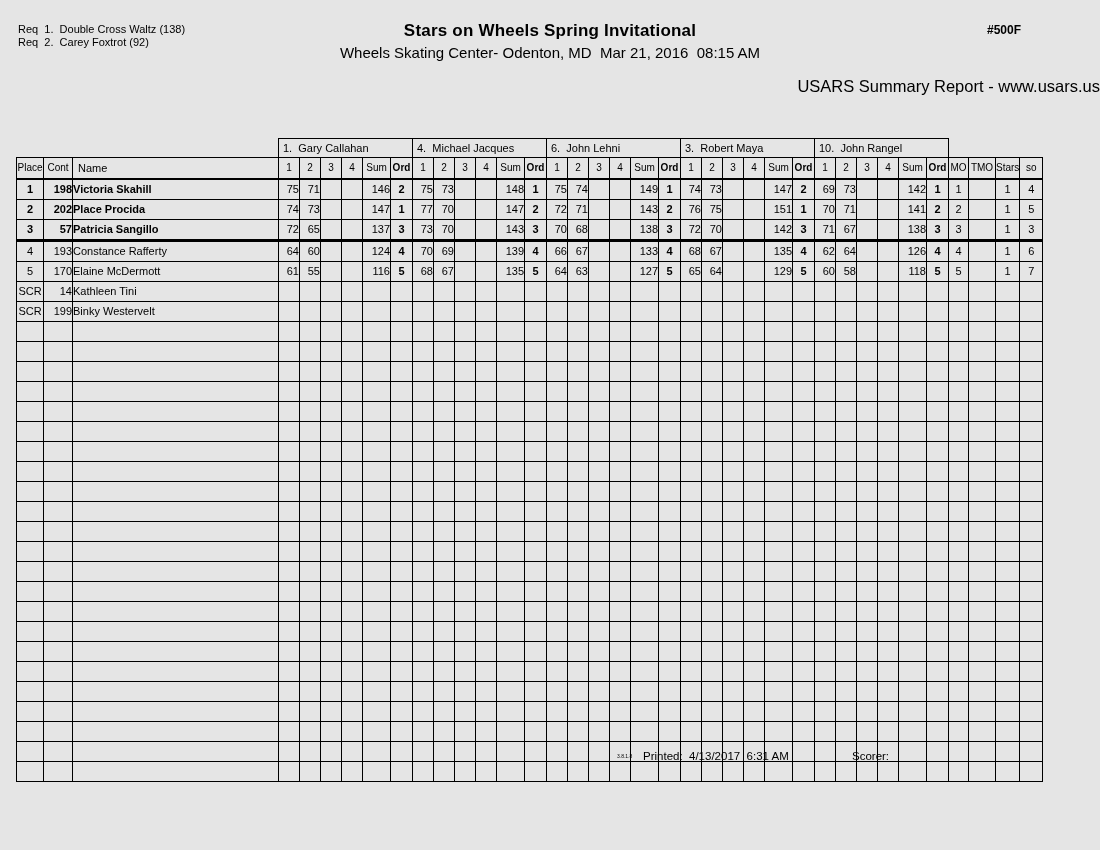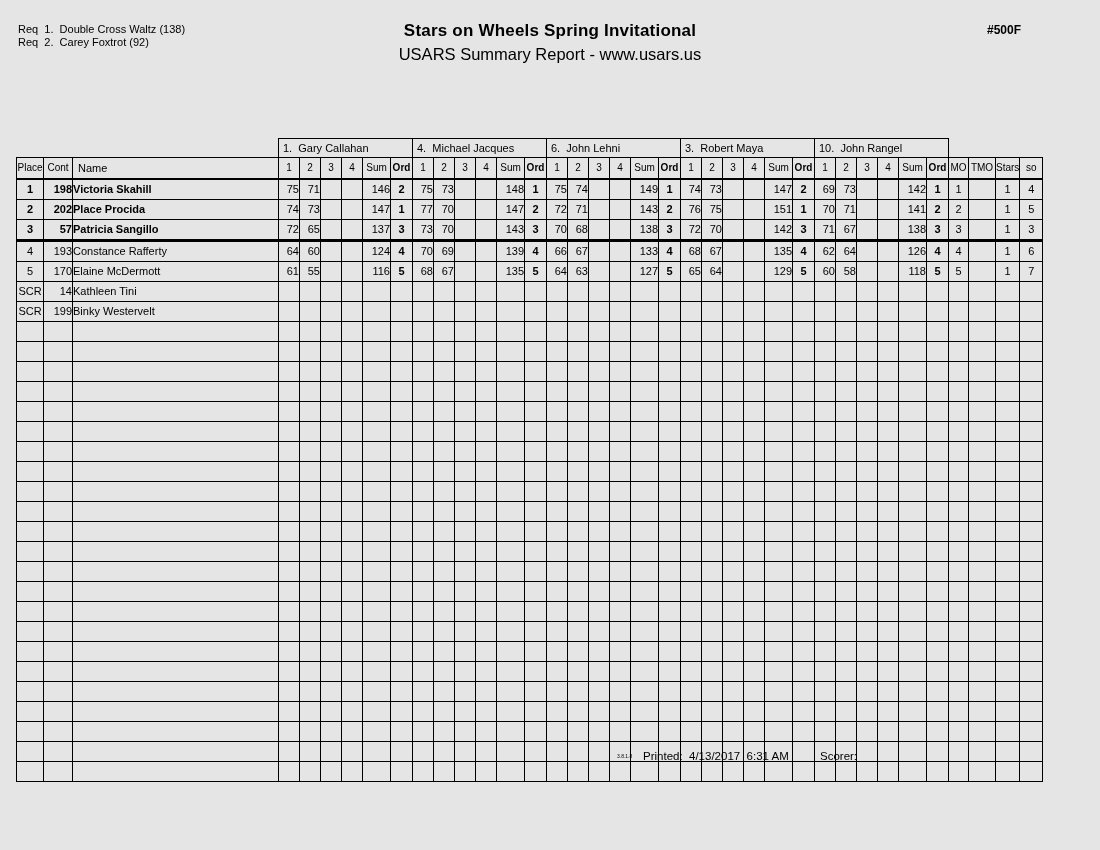--- a/index.html
+++ b/index.html
@@ -6,21 +6,21 @@
   body{font-family:"Liberation Sans",sans-serif;color:#000;}
   .page{position:relative;width:1100px;height:850px;background:#e5e5e5;overflow:hidden;}
   .pre{white-space:pre;}
 
   .req-block{position:absolute;left:18px;top:23px;font-size:11px;line-height:13px;}
 
   .title-block{position:absolute;left:0;top:21px;width:1100px;text-align:center;}
   .t1{font-size:17px;font-weight:bold;letter-spacing:.2px;}
   .t2{font-size:15px;margin-top:3px;}
   .t3{font-size:20px;font-weight:bold;letter-spacing:.6px;margin-top:3px;}
-  .t4{font-size:16.5px;margin-top:4px;}
+  .t4{font-size:16.5px;margin-top:16px;text-align:right;}
 
   .event-num{position:absolute;top:23px;right:79px;font-size:12px;font-weight:bold;}
 
   table.results{position:absolute;left:16px;top:138px;border-collapse:collapse;table-layout:fixed;font-size:11px;}
   table.results td{border:1px solid #000;height:19px;padding:0;overflow:hidden;white-space:nowrap;vertical-align:middle;line-height:1;}
 
   tr.band td{height:18px;border:none;}
   tr.band td.jbox{border:1px solid #000;text-align:left;padding-left:4px;font-size:11px;white-space:pre;}
 
   tr.hdr td{height:20px;font-size:10px;text-align:center;}
@@ -33,34 +33,35 @@
   td.rc{text-align:center;}
   td.ord{border-left:3px solid #000;border-right:3px solid #000;text-align:center;font-weight:bold;}
   td.b{font-weight:bold;}
 
   tr.first td{border-top:2px solid #000;}
   tr.sep td{border-bottom:3px solid #000;}
 
   .footer{position:absolute;left:0;top:750px;width:880px;height:14px;font-size:11.5px;}
   .version{position:absolute;left:617px;top:3px;font-size:5px;}
   .printed{position:absolute;left:643px;top:0;}
-  .scorer{position:absolute;left:820px;top:0;}
+  .scorer{position:absolute;left:852px;top:0;}
 </style>
 </head>
 <body>
 
 <div class="page">
 
   <div class="req-block">
     <div class="pre">Req  1.  Double Cross Waltz (138)</div>
     <div class="pre">Req  2.  Carey Foxtrot (92)</div>
   </div>
 
   <div class="title-block">
     <div class="t1">Stars on Wheels Spring Invitational</div>
+    <div class="t2 pre">Wheels Skating Center- Odenton, MD  Mar 21, 2016  08:15 AM</div>
     <div class="t4">USARS Summary Report - www.usars.us</div>
   </div>
 
   <div class="event-num">#500F</div>
 
   <table class="results" id="results">
     <colgroup id="cols">
         <col style="width: 27px;">
         <col style="width: 29px;">
         <col style="width: 206px;">

